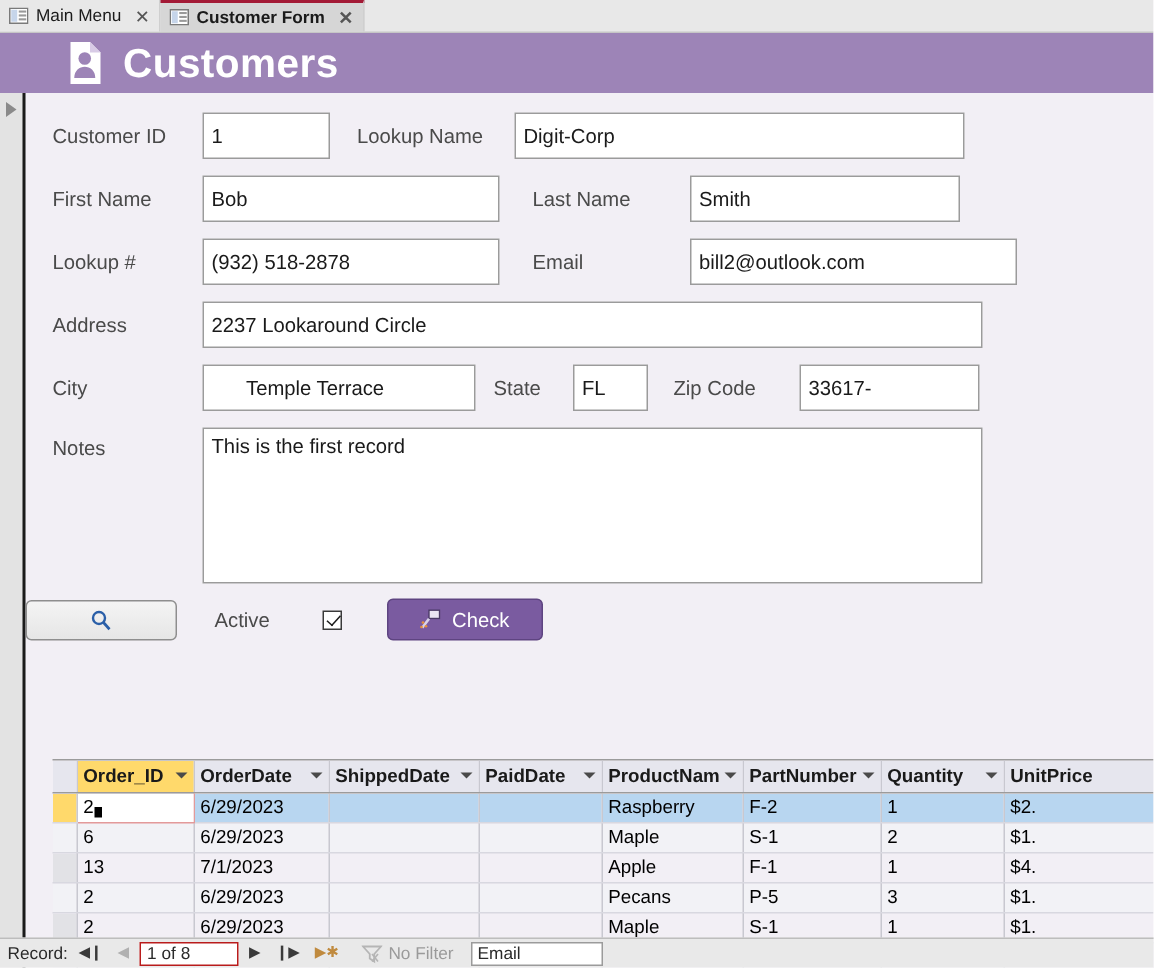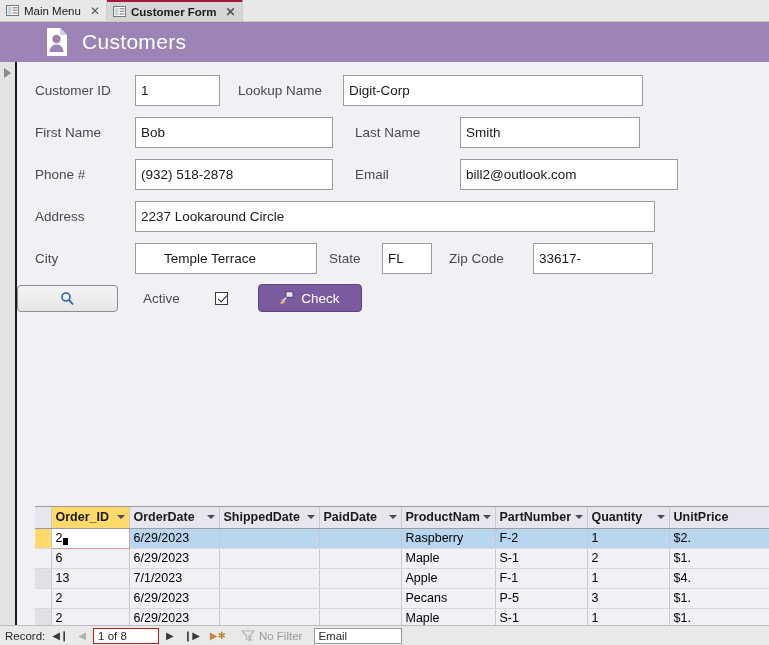--- a/index.html
+++ b/index.html
@@ -59,22 +59,23 @@
     height: 40px;
     background: #9d84b7;
     display: flex;
     align-items: center;
     padding-left: 44px;
     gap: 12px;
   }
   .hdr-icon { width: 26px; height: 30px; flex: 0 0 auto; }
   .hdr-title {
     color: #ffffff;
-    font-size: 21px;
+    font-size: 27px;
     letter-spacing: 0.3px;
+    font-weight: bold;
   }
 
   
   .form-body {
     position: relative;
     height: 583px;
     background: #f2eff5;
     display: flex;
   }
   .rec-selector {
@@ -348,40 +349,44 @@
     </div>
 
     <div class="frow">
       <span class="lbl" style="width:100px;">First Name</span>
       <span class="tb" style="width:198px;">Bob</span>
       <span class="lbl" style="width:105px; margin-left:22px;">Last Name</span>
       <span class="tb" style="width:180px;">Smith</span>
     </div>
 
     <div class="frow">
-      <span class="lbl" style="width:100px;">Phone #</span>
+      <span class="lbl" style="width:100px;">Lookup #</span>
       <span class="tb" style="width:198px;">(932) 518-2878</span>
       <span class="lbl" style="width:105px; margin-left:22px;">Email</span>
       <span class="tb" style="width:218px;">bill2@outlook.com</span>
     </div>
 
     <div class="frow">
       <span class="lbl" style="width:100px;">Address</span>
       <span class="tb" style="width:520px;">2237 Lookaround Circle</span>
     </div>
 
     <div class="frow">
       <span class="lbl" style="width:100px;">City</span>
       <span class="tb" style="width:182px;padding-left:28px;">Temple Terrace</span>
       <span class="lbl" style="width:53px; margin-left:12px;">State</span>
       <span class="tb" style="width:50px;">FL</span>
       <span class="lbl" style="width:84px; margin-left:17px;">Zip Code</span>
       <span class="tb" style="width:120px;">33617-</span>
     </div>
 
+    <div class="frow" style="align-items:flex-start;">
+      <span class="lbl" style="width:100px; margin-top:6px;">Notes</span>
+      <span class="ta" style="width:520px; height:104px;">This is the first record</span>
+    </div>
 
     <div class="btnrow">
       <span class="btn-search">
         <svg width="15" height="15" viewBox="0 0 15 15">
           <circle cx="6" cy="6" r="4" fill="none" stroke="#2a5fa8" stroke-width="1.6"></circle>
           <line x1="9" y1="9" x2="13" y2="13.5" stroke="#2a5fa8" stroke-width="1.8"></line>
         </svg>
       </span>
       <span class="lbl" style="margin-left:25px; width:72px;">Active</span>
       <span class="chk"></span>

